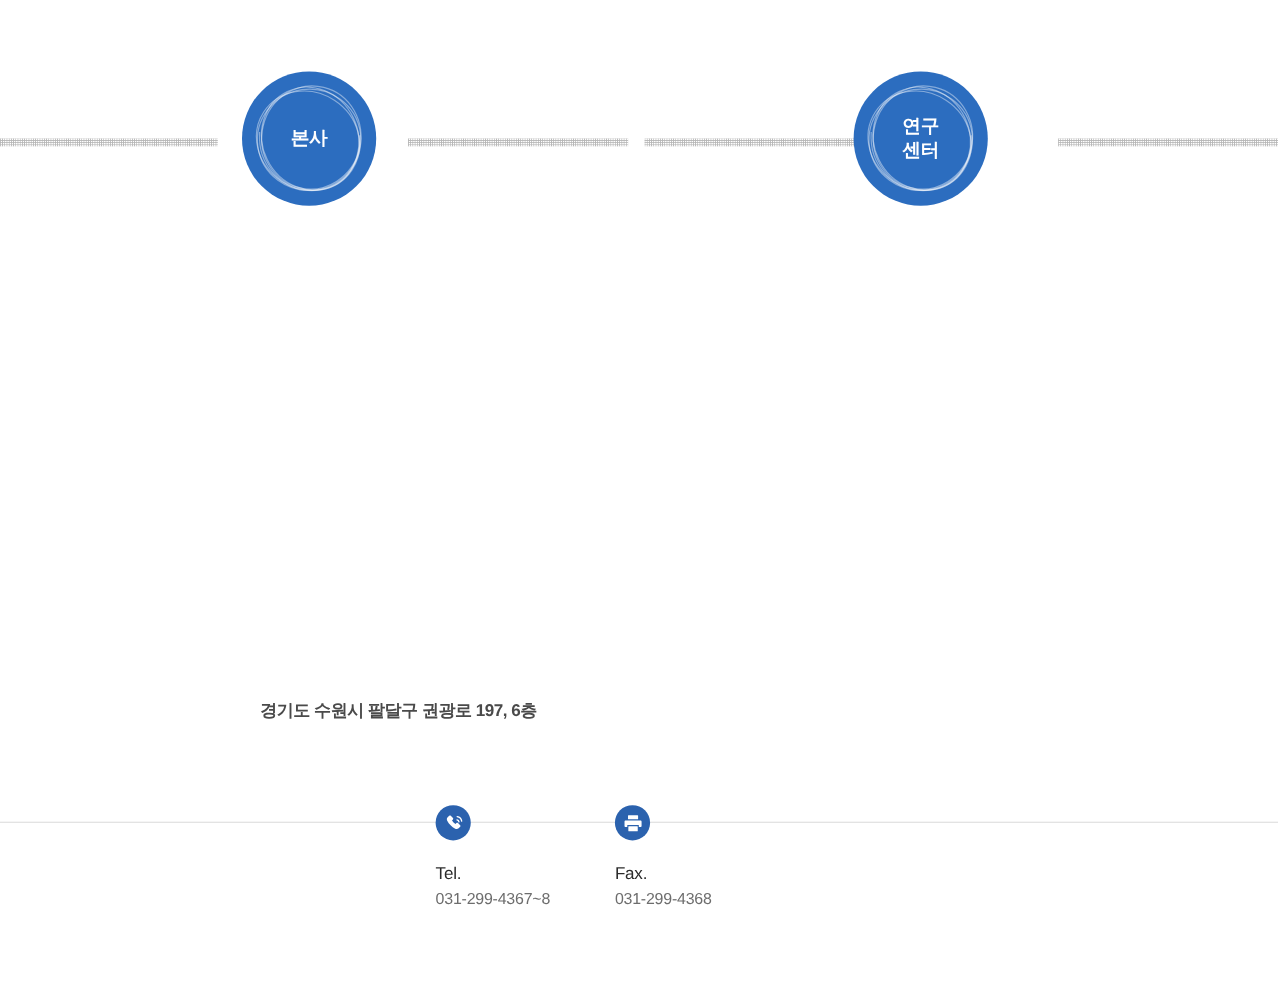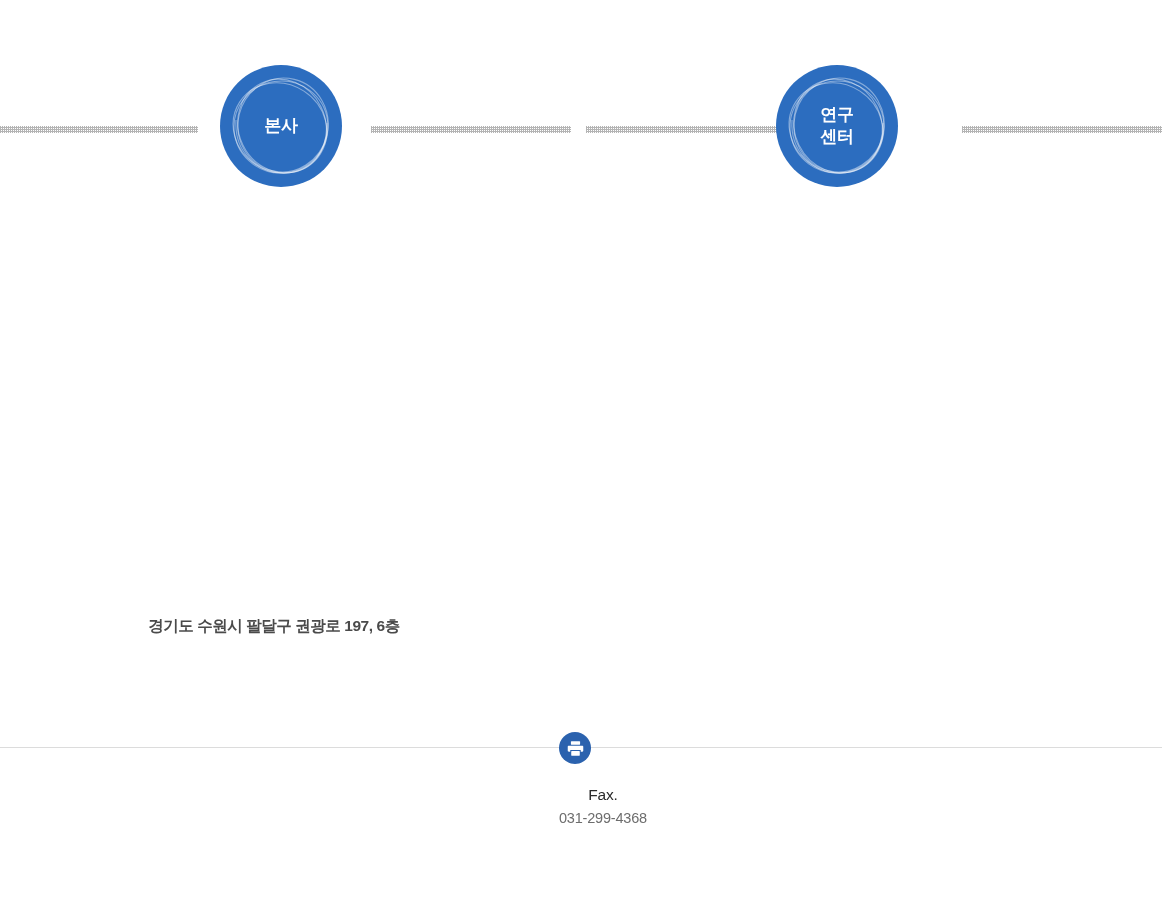--- a/index.html
+++ b/index.html
@@ -82,22 +82,23 @@
     position: absolute;
     text-align: center;
     color: #4a4a4a;
     font-size: 15.5px;
     font-weight: 600;
     line-height: 24.5px;
     letter-spacing: -0.45px;
   }
   .address-hq {
     left: 60px;
-    top: 614px;
+    top: 635px;
     width: 428px;
+    text-align: right;
   }
   .address-rc {
     left: 620px;
     top: 635px;
     width: 505px;
   }
 
   
   .hr {
     position: absolute;
@@ -114,21 +115,21 @@
     left: 396px;
     top: 732px;
     width: 500px;
     height: 110px;
   }
   .contact-item {
     position: absolute;
     top: 0;
   }
   .c-tel   { left: 0px;   }
-  .c-fax   { left: 163px; text-align: center; }
+  .c-fax   { left: 163px; }
   .c-mail  { left: 324px; }
 
   .c-icon {
     width: 32px;
     height: 32px;
     border-radius: 50%;
     background: #2B62AE;
     display: flex;
     align-items: center;
     justify-content: center;
@@ -197,20 +198,31 @@
   <div>경기도 수원시 팔달구 권광로 197, 6층</div>
 </div>
 
 <div class="address address-rc">
 </div>
 
 <div class="hr"></div>
 
 <div class="contacts">
 
+  <div class="contact-item c-tel">
+    <div class="c-icon">
+      <svg width="19" height="19" viewBox="0 0 24 24" fill="#ffffff">
+        <path d="M8.6 3.3c-.5-.5-1.3-.5-1.8 0L5 5.1c-1 1-1.2 2.6-.5 3.9 2 3.9 5.3 7.1 9.2 9.2 1.3.7 2.9.5 3.9-.5l1.8-1.8c.5-.5.5-1.3 0-1.8l-2.5-2.5c-.5-.5-1.3-.5-1.8 0l-1.1 1.1c-1.6-1-3-2.4-4-4l1.1-1.1c.5-.5.5-1.3 0-1.8L8.6 3.3z"></path>
+        <path d="M15.2 4.2a.75.75 0 0 1 .85-.63 7 7 0 0 1 5.8 5.8.75.75 0 1 1-1.48.23 5.5 5.5 0 0 0-4.55-4.55.75.75 0 0 1-.62-.85z"></path>
+        <path d="M15 7.8a.75.75 0 0 1 .88-.6 3.6 3.6 0 0 1 2.87 2.87.75.75 0 1 1-1.47.28 2.1 2.1 0 0 0-1.68-1.68.75.75 0 0 1-.6-.87z"></path>
+      </svg>
+    </div>
+    <div class="c-label">Tel.</div>
+    <div class="c-value">031-299-4367~8</div>
+  </div>
 
   <div class="contact-item c-fax">
     <div class="c-icon">
       <svg width="19" height="19" viewBox="0 0 24 24" fill="#ffffff">
         <rect x="6.2" y="2.8" width="11.6" height="4.4" rx="0.6"></rect>
         <path d="M3.4 8.6h17.2c.66 0 1.2.54 1.2 1.2v5.1c0 .66-.54 1.2-1.2 1.2h-2.0v-2.3H5.4v2.3H3.4c-.66 0-1.2-.54-1.2-1.2V9.8c0-.66.54-1.2 1.2-1.2z"></path>
         <rect x="6.6" y="15.2" width="10.8" height="6.0" rx="0.6"></rect>
       </svg>
     </div>
     <div class="c-label">Fax.</div>

